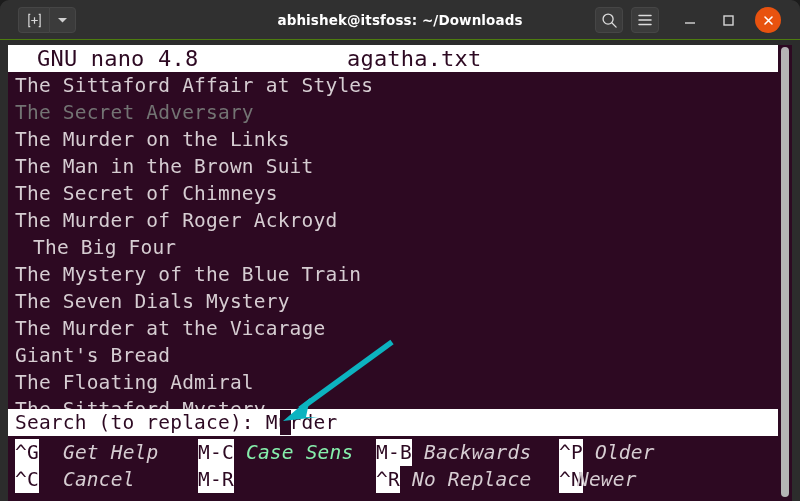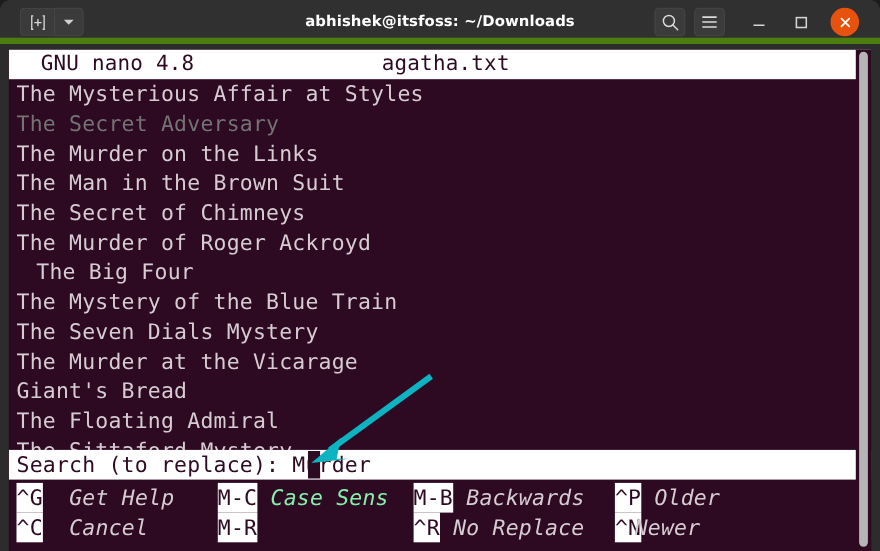--- a/index.html
+++ b/index.html
@@ -26,21 +26,21 @@
   }
 
   
   #titlebar {
     position: absolute;
     left: 0; top: 0;
     width: 800px;
     height: 40px;
     background: #303030;
     border-radius: 9px 9px 0 0;
-    border-bottom: 6px solid #4d7c0f;
+    border-bottom: 1px solid #4d7c0f;
     box-sizing: border-box;
   }
   .tb-btn {
     position: absolute;
     top: 7px;
     height: 26px;
     background: #3b3b3b;
     border: 1px solid #464646;
     box-sizing: border-box;
     display: flex;
@@ -127,21 +127,21 @@
 
   
   #nano-header {
     position: absolute;
     left: 0; top: 0;
     width: 784px;
     height: 27px;
     background: #ffffff;
     color: #2d0922;
     font-family: "DejaVu Sans Mono", monospace;
-    font-size: 19px;
+    font-size: 22px;
     line-height: 27px;
     white-space: pre;
     letter-spacing: 0.2px;
   }
   #nano-version { position: absolute; left: 29px; top: 0; }
   #nano-filename { position: absolute; left: 339px; top: 0; }
 
   
   #prompt-bar {
     position: absolute;
@@ -273,21 +273,21 @@
     </div>
   </div>
 
   <div id="terminal" style="background: rgb(45, 9, 34);">
 
     <div id="nano-header" style="color: rgb(45, 9, 34);">
       <span id="nano-version">GNU nano 4.8</span>
       <span id="nano-filename">agatha.txt</span>
     </div>
 
-    <div class="term-line pad" style="top: 27px; color: rgb(214, 205, 210);">The Mysterious Affair at Styles</div>
+    <div class="term-line pad" style="top: 27px; color: rgb(214, 205, 210);">The Sittaford Affair at Styles</div>
     <div class="term-line pad" style="top: 54px; color: #737373;">The Secret Adversary</div>
     <div class="term-line pad" style="top: 81px; color: rgb(214, 205, 210);">The Murder on the Links</div>
     <div class="term-line pad" style="top: 108px; color: rgb(214, 205, 210);">The Man in the Brown Suit</div>
     <div class="term-line pad" style="top: 135px; color: rgb(214, 205, 210);">The Secret of Chimneys</div>
     <div class="term-line pad" style="top: 162px; color: rgb(214, 205, 210);">The Murder of Roger Ackroyd</div>
     <div class="term-line pad" style="top: 189px; color: rgb(214, 205, 210); padding-left: 25px;">The Big Four</div>
     <div class="term-line pad" style="top: 216px; color: rgb(214, 205, 210);">The Mystery of the Blue Train</div>
     <div class="term-line pad" style="top: 243px; color: rgb(214, 205, 210);">The Seven Dials Mystery</div>
     <div class="term-line pad" style="top: 270px; color: rgb(214, 205, 210);">The Murder at the Vicarage</div>
     <div class="term-line pad" style="top: 297px; color: rgb(214, 205, 210);">Giant's Bread</div>

